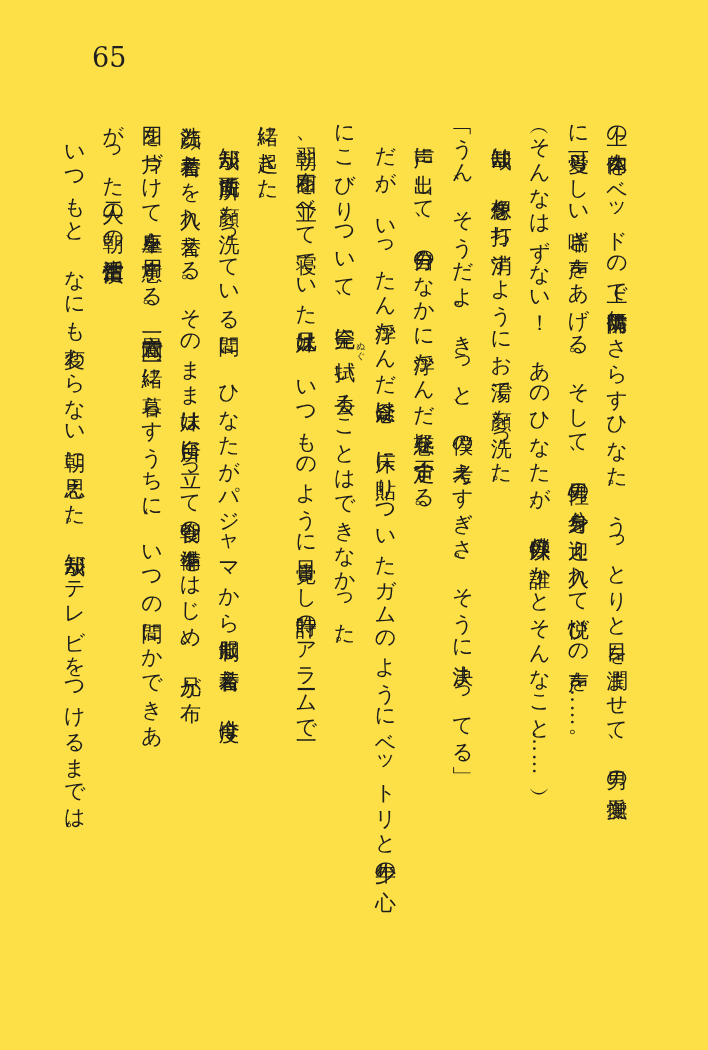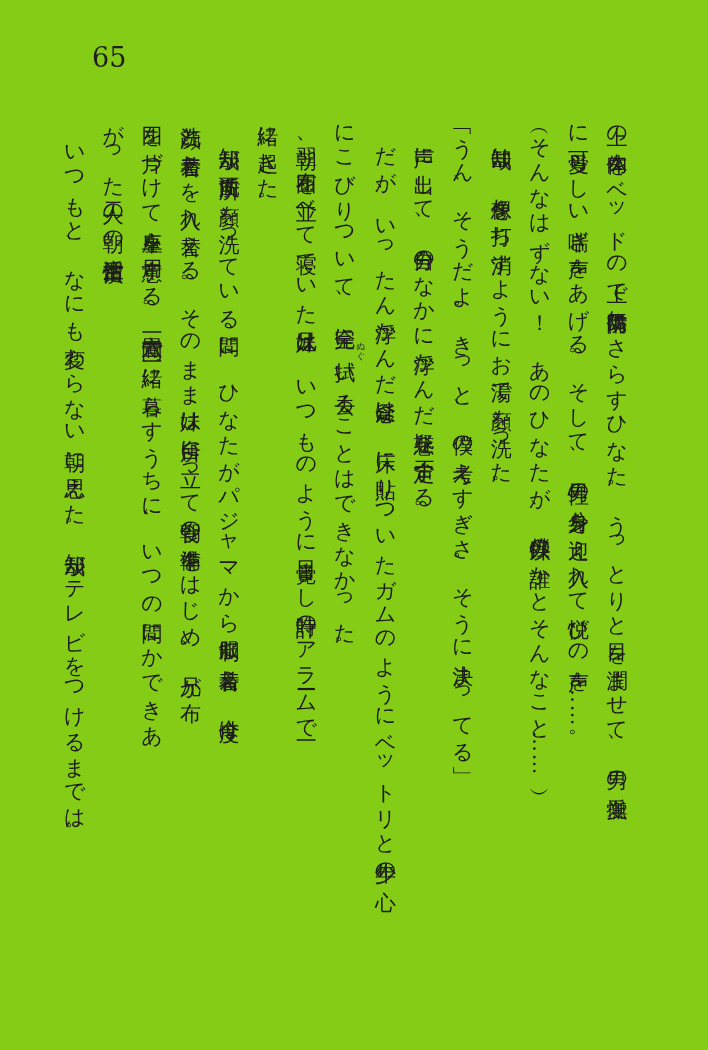--- a/index.html
+++ b/index.html
@@ -4,21 +4,21 @@
 <style>
   html, body {
     margin: 0;
     padding: 0;
     background: #ffffff;
   }
   .page {
     position: relative;
     width: 708px;
     height: 1050px;
-    background: #84cc16;
+    background: #fde047;
     overflow: hidden;
     font-family: "DejaVu Serif", "Liberation Serif", serif;
   }
   .page-number {
     position: absolute;
     top: 42px;
     left: 92px;
     font-size: 27px;
     color: #1f1f1f;
     font-family: "DejaVu Serif", "Liberation Serif", serif;

